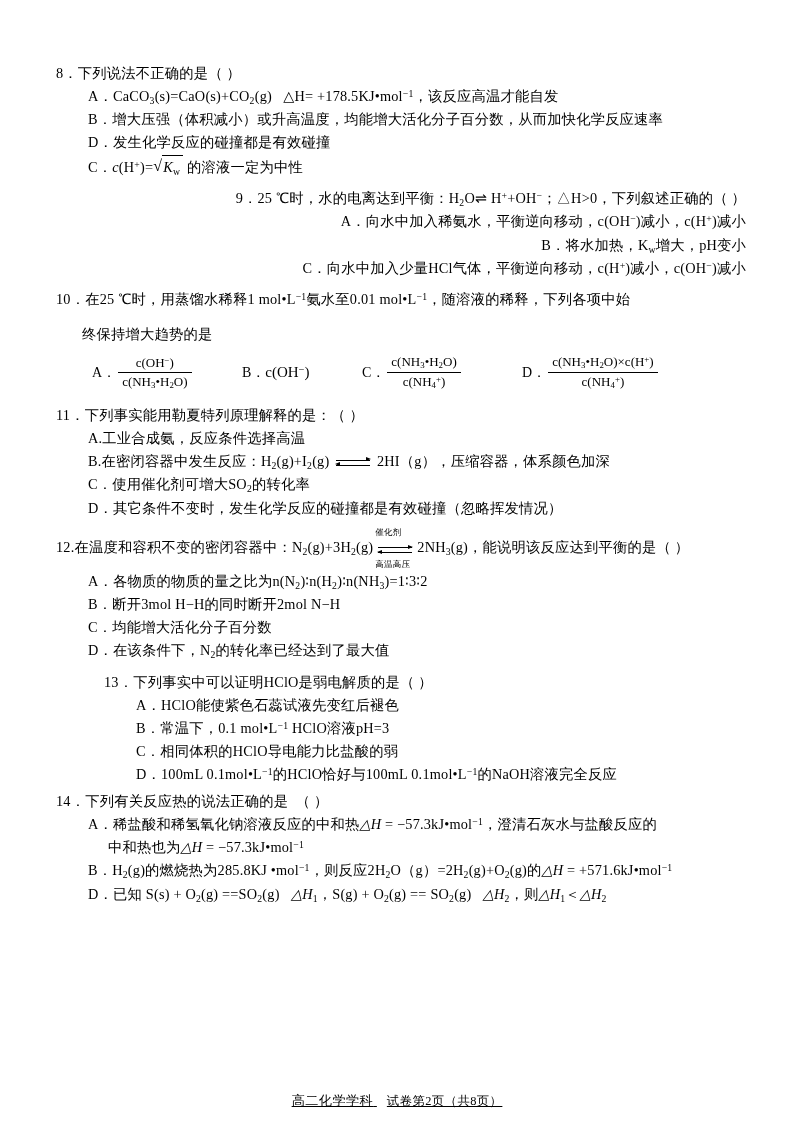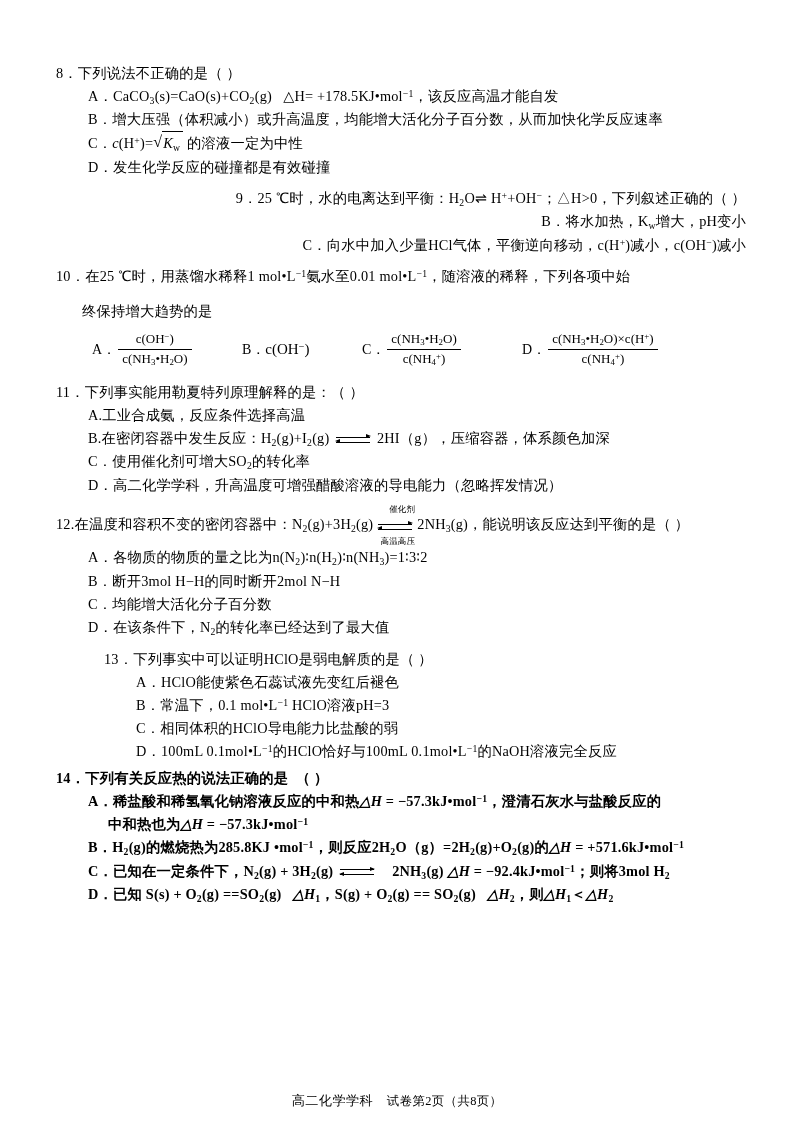--- a/index.html
+++ b/index.html
@@ -81,63 +81,67 @@
   .eqarrow .h2 {
     left:-1px; top:5.5px;
     border-right:5px solid #000;
     border-top:2.5px solid transparent;
     border-bottom:2.5px solid transparent;
   }
   .arrowlbl {
     display:inline-block;
     position:relative;
     vertical-align:middle;
-    text-align:right;
+    text-align:left;
     margin:0 2px;
   }
   .arrowlbl .top, .arrowlbl .bot {
     display:block; font-size:8.5px; line-height:1.1; white-space:nowrap;
   }
   .arrowlbl .mid { display:block; }
 
   .footer {
     position:absolute;
     left:0; right:0; bottom:14px;
     text-align:center;
     font-size:13.2px;
     letter-spacing:0.4px;
+    text-decoration:underline;
   }
   .footer .small { font-size:12.4px; }
 </style>
 </head>
 <body>
 
 <div class="page">
 
   <div class="q">
     <div class="qstem">
       8．下列说法不正确的是（    ）
     </div>
     <div class="opt">
       A．CaCO<sub>3</sub>(s)=CaO(s)+CO<sub>2</sub>(g)&nbsp;&nbsp; △H= +178.5KJ•mol<sup>−1</sup>，该反应高温才能自发
     </div>
     <div class="opt">
       B．增大压强（体积减小）或升高温度，均能增大活化分子百分数，从而加快化学反应速率
     </div>
     <div class="opt">
+      D．发生化学反应的碰撞都是有效碰撞
+    </div>
+    <div class="opt">
       C．<i class="v">c</i>(H<sup>+</sup>)=<span class="sqrt"><span class="rad"><i class="v">K</i><sub>w</sub></span></span>&nbsp;的溶液一定为中性
     </div>
-    <div class="opt">
-      D．发生化学反应的碰撞都是有效碰撞
-    </div>
   </div>
 
   <div class="q" style="margin-top:8px;text-align:right;">
     <div class="qstem">
       9．25 ℃时，水的电离达到平衡：H<sub>2</sub>O⇌ H<sup>+</sup>+OH<sup>−</sup>；△H&gt;0，下列叙述正确的（     ）
+    </div>
+    <div class="opt">
+      A．向水中加入稀氨水，平衡逆向移动，c(OH<sup>−</sup>)减小，c(H<sup>+</sup>)减小
     </div>
     <div class="opt">
       B．将水加热，K<sub>w</sub>增大，pH变小
     </div>
     <div class="opt">
       C．向水中加入少量HCl气体，平衡逆向移动，c(H<sup>+</sup>)减小，c(OH<sup>−</sup>)减小
     </div>
   </div>
 
   <div class="q" style="margin-top:8px;">
@@ -185,21 +189,21 @@
     </div>
     <div class="opt">
       B.在密闭容器中发生反应：H<sub>2</sub>(g)+I<sub>2</sub>(g)
       <span class="eqarrow"><span class="h1"></span><span class="h2"></span></span>
       2HI（g），压缩容器，体系颜色加深
     </div>
     <div class="opt">
       C．使用催化剂可增大SO<sub>2</sub>的转化率
     </div>
     <div class="opt">
-      D．高二化学学科，升高温度可增强醋酸溶液的导电能力（忽略挥发情况）
+      D．其它条件不变时，发生化学反应的碰撞都是有效碰撞（忽略挥发情况）
     </div>
   </div>
 
   <div class="q" style="margin-top:8px;">
     <div class="qstem" style="white-space:nowrap;">
       12.在温度和容积不变的密闭容器中：N<sub>2</sub>(g)+3H<sub>2</sub>(g)<span class="arrowlbl"><span class="top">催化剂</span><span class="mid"><span class="eqarrow"><span class="h1"></span><span class="h2"></span></span></span><span class="bot">高温高压</span></span>2NH<sub>3</sub>(g)，能说明该反应达到平衡的是（     ）
     </div>
     <div class="opt">
       A．各物质的物质的量之比为n(N<sub>2</sub>)∶n(H<sub>2</sub>)∶n(NH<sub>3</sub>)=1∶3∶2
     </div>
@@ -225,37 +229,32 @@
       B．常温下，0.1 mol•L<sup>−1</sup> HClO溶液pH=3
     </div>
     <div class="opt">
       C．相同体积的HClO导电能力比盐酸的弱
     </div>
     <div class="opt">
       D．100mL 0.1mol•L<sup>−1</sup>的HClO恰好与100mL 0.1mol•L<sup>−1</sup>的NaOH溶液完全反应
     </div>
   </div>
 
-  <div class="q" style="font-weight:bold;">
+  <div class="q" style="">
     <div class="qstem">
       14．下列有关反应热的说法正确的是&nbsp;&nbsp;（     ）
     </div>
     <div class="opt">
       A．稀盐酸和稀氢氧化钠溶液反应的中和热<i class="v">△H</i> = −57.3kJ•mol<sup>−1</sup>，澄清石灰水与盐酸反应的
     </div>
     <div class="opt opt2">
       中和热也为<i class="v">△H</i> = −57.3kJ•mol<sup>−1</sup>
     </div>
     <div class="opt">
       B．H<sub>2</sub>(g)的燃烧热为285.8KJ •mol<sup>−1</sup>，则反应2H<sub>2</sub>O（g）=2H<sub>2</sub>(g)+O<sub>2</sub>(g)的<i class="v">△H</i> = +571.6kJ•mol<sup>−1</sup>
-    </div>
-    <div class="opt">
-      C．已知在一定条件下，N<sub>2</sub>(g) + 3H<sub>2</sub>(g)
-      <span class="eqarrow"><span class="h1"></span><span class="h2"></span></span>
-      &nbsp;&nbsp;&nbsp;2NH<sub>3</sub>(g) <i class="v">△H</i> = −92.4kJ•mol<sup>−1</sup>；则将3mol H<sub>2</sub>
     </div>
     <div class="opt">
       D．已知 S(s) + O<sub>2</sub>(g) ==SO<sub>2</sub>(g)&nbsp;&nbsp; <i class="v">△H</i><sub>1</sub>，S(g) + O<sub>2</sub>(g) == SO<sub>2</sub>(g)&nbsp;&nbsp; <i class="v">△H</i><sub>2</sub>，则<i class="v">△H</i><sub>1</sub>＜<i class="v">△H</i><sub>2</sub>
     </div>
   </div>
 
   <div class="footer">
     <span>高二化学学科</span>
     <span class="small" style="margin-left:10px;">试卷第2页（共8页）</span>
   </div>

